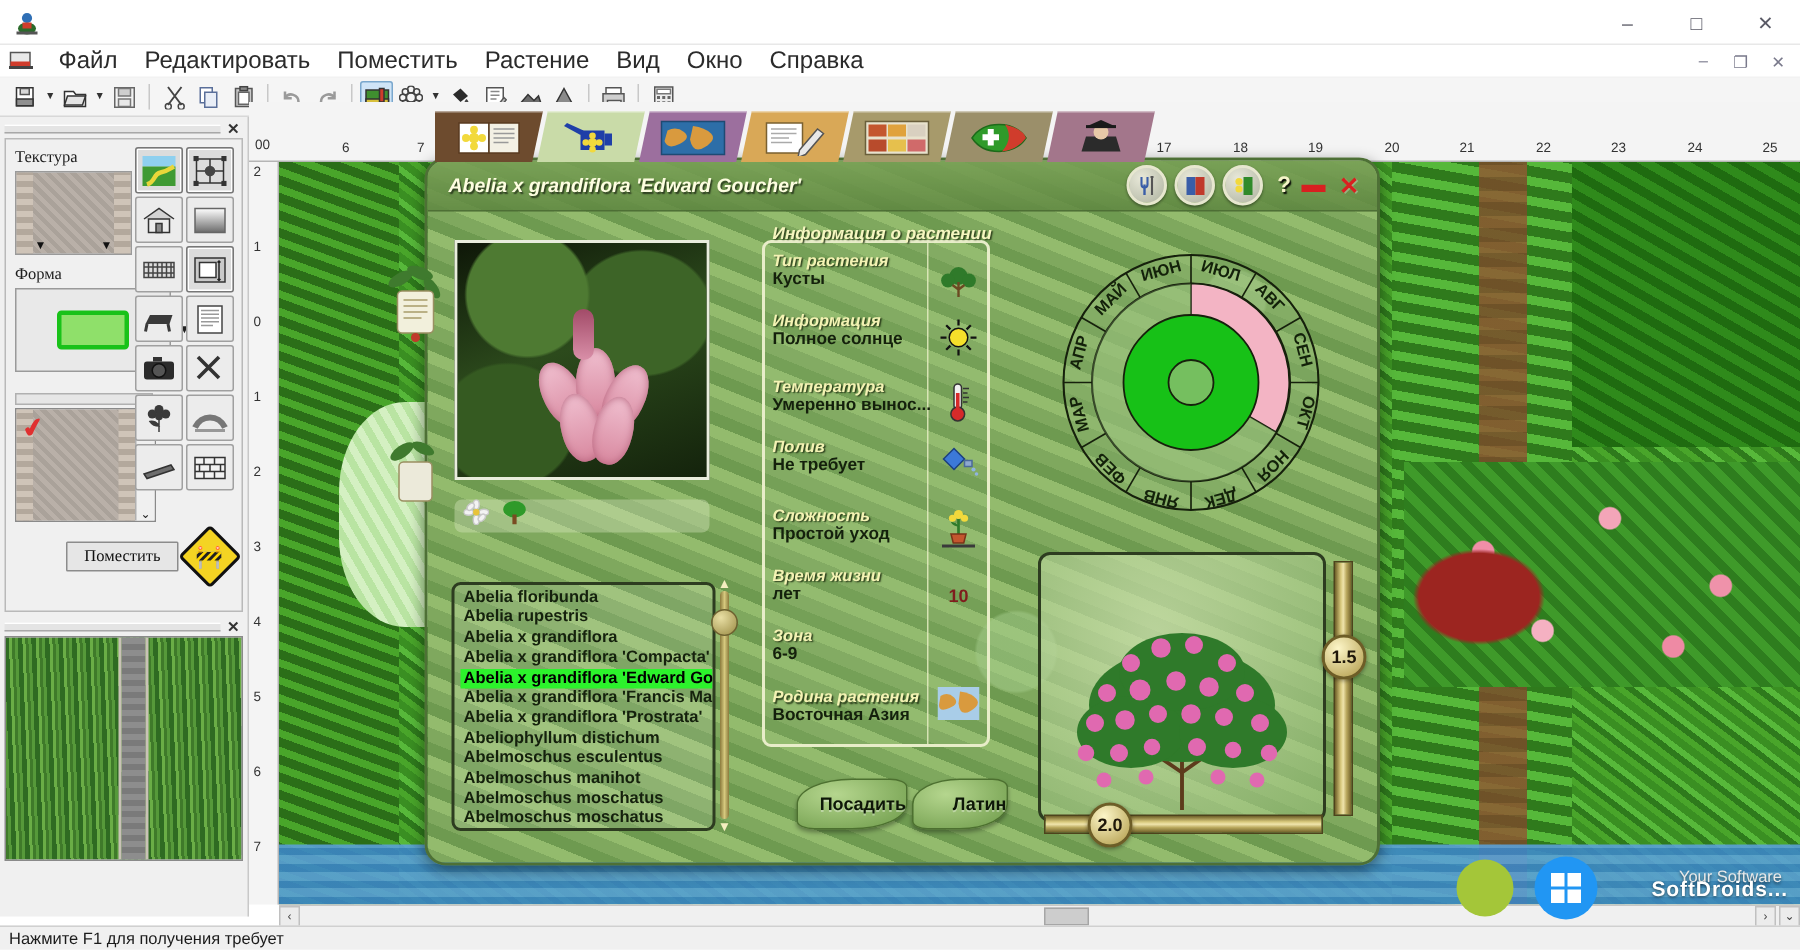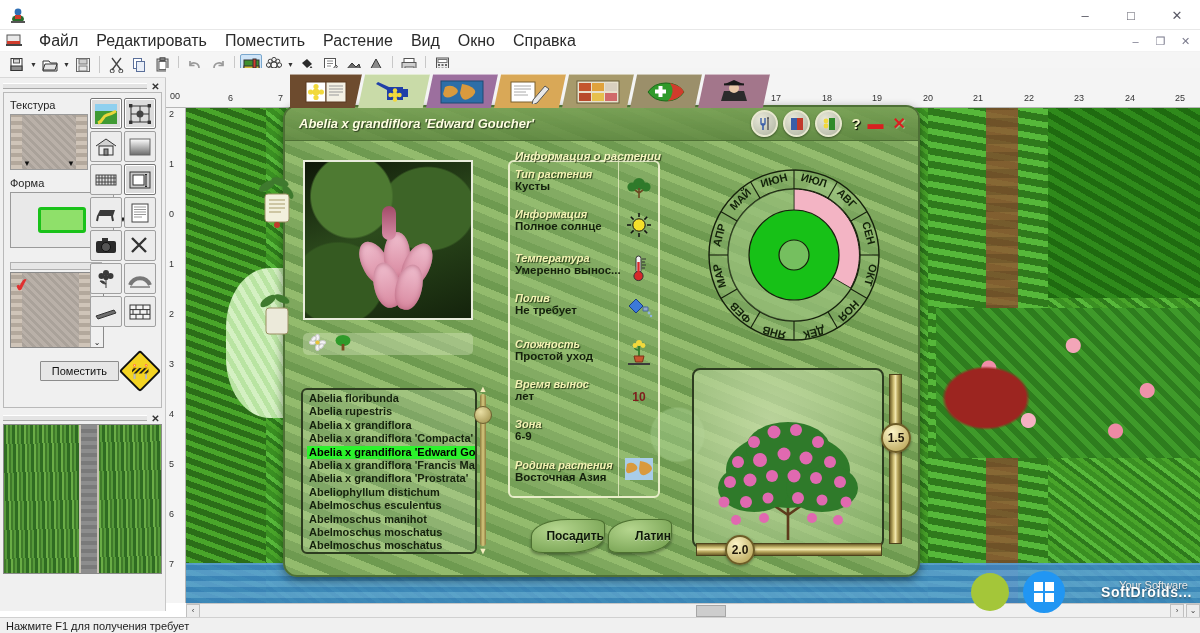--- a/index.html
+++ b/index.html
@@ -430,21 +430,21 @@
     </div>
   </div>
 
   <div class="dock">
 
     <div class="panel">
       <div class="grip">
         <div class="grip-lines"></div>
         <div class="grip-x">✕</div>
       </div>
-      <div class="panel-body" style="height:316px;">
+      <div class="panel-body" style="height:316px;font-family:Liberation Serif, serif;">
         <div class="lbl">Текстура</div>
         <div class="texture-sw">
           <div class="sw-arrows">
               <span>▼</span>
               <span>▼</span>
             </div>
         </div>
         <div class="lbl" style="margin-top:7px;">Форма</div>
         <div class="form-box">
           <div class="form-rect"></div>
@@ -884,21 +884,21 @@
           <circle cx="17" cy="7.5" r="2.4"></circle>
         </g>
         <path d="M13 8v10" stroke="#2f7a2a" stroke-width="1.8"></path>
         <path d="M13 13c-4 0-5-3-5-3s4 0 5 3z" fill="#2f7a2a"></path>
         <path d="M8 18h10l-1.5 6h-7z" fill="#c4562e" stroke="#7a3318"></path>
         <rect x="2" y="25" width="22" height="2" fill="#3a3a3a"></rect>
       </svg>
   </div>
 
   <div class="info-item" style="top:378px;">
-    <div class="info-k">Время вынос</div>
+    <div class="info-k">Время жизни</div>
     <div class="info-v">лет</div>
   </div>
   <div class="info-ic" style="top:390px;font-size:12px;font-weight:bold;color:#7f1d1d;">10</div>
 
   <div class="info-item" style="top:418px;">
     <div class="info-k">Зона</div>
     <div class="info-v">6-9</div>
   </div>
 
   <div class="info-item" style="top:459px;width:120px;">

